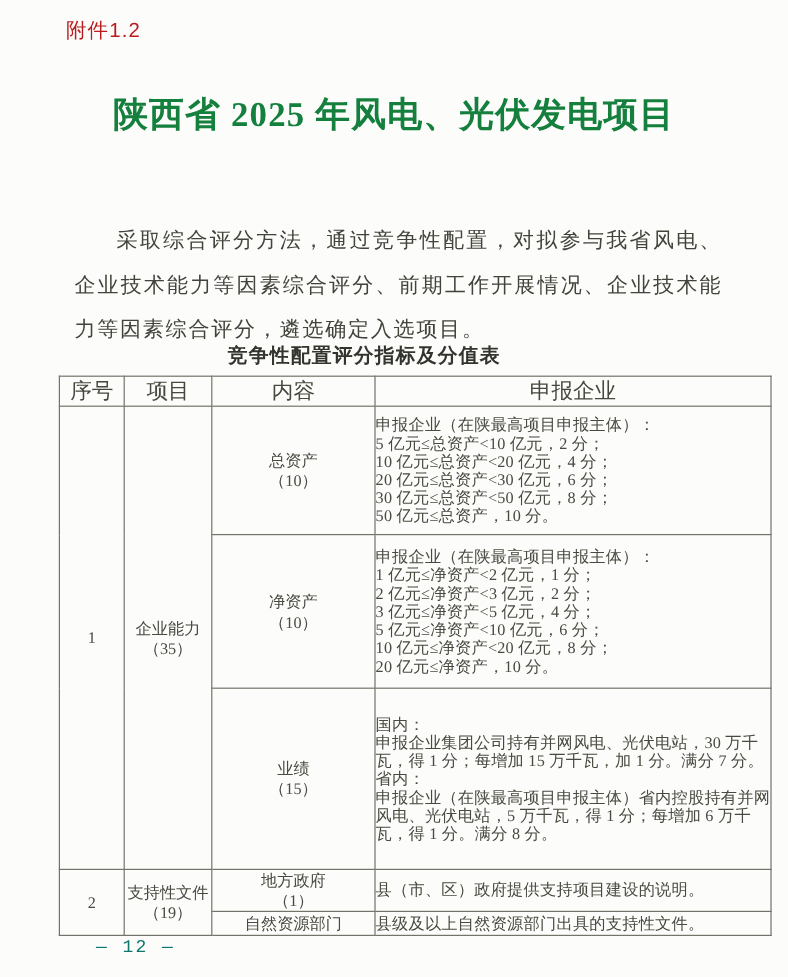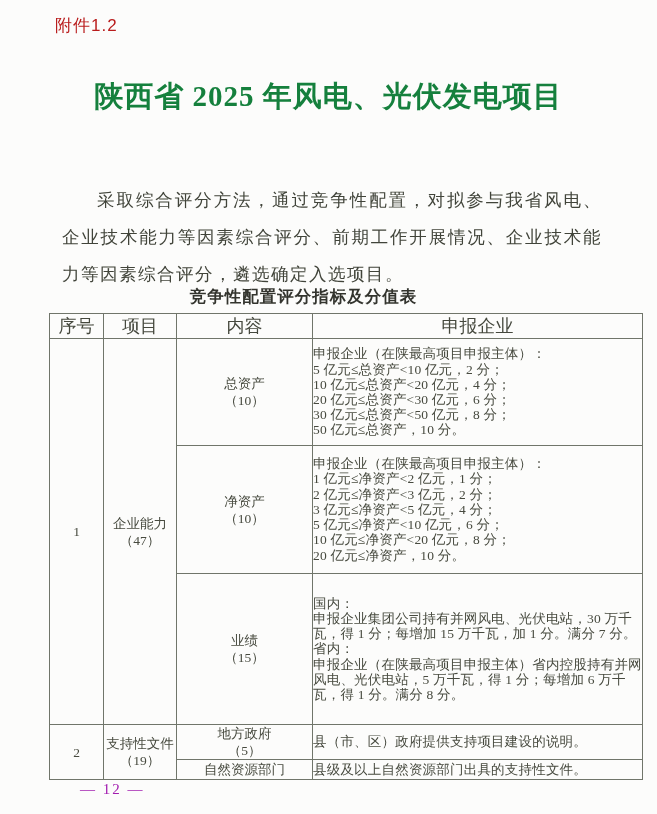--- a/index.html
+++ b/index.html
@@ -58,21 +58,21 @@
     letter-spacing:0.2px;
     margin-top:48px;
   }
   tr.r1{height:107px;}
   tr.r2{height:128px;}
   tr.r3{height:151px;}
   tr.r4{height:32px;}
   tr.r5{height:20px;}
   .footer{
     position:absolute;left:80px;top:781px;
-    font-size:15px;color:#a21caf;letter-spacing:2px;
+    font-size:15px;color:#0f766e;letter-spacing:2px;font-family:Liberation Mono, monospace;
   }
 </style>
 </head>
 <body>
 
 <div class="attachment">附件1.2</div>
 
 <div class="title">
   <div>陕西省 2025 年风电、光伏发电项目</div>
 </div>
@@ -91,21 +91,21 @@
   <tbody>
     <tr>
       <th>序号</th>
       <th>项目</th>
       <th>内容</th>
       <th>申报企业</th>
     </tr>
     <tr class="r1">
       <td class="center" rowspan="3">1</td>
       <td class="center" rowspan="3">企业能力
-（47）</td>
+（35）</td>
       <td class="center">总资产
 （10）</td>
       <td class="crit">申报企业（在陕最高项目申报主体）：
 5 亿元≤总资产&lt;10 亿元，2 分；
 10 亿元≤总资产&lt;20 亿元，4 分；
 20 亿元≤总资产&lt;30 亿元，6 分；
 30 亿元≤总资产&lt;50 亿元，8 分；
 50 亿元≤总资产，10 分。</td>
     </tr>
     <tr class="r2">
@@ -124,21 +124,21 @@
 （15）</td>
       <td class="crit">国内：
 申报企业集团公司持有并网风电、光伏电站，30 万千瓦，得 1 分；每增加 15 万千瓦，加 1 分。满分 7 分。
 省内：
 申报企业（在陕最高项目申报主体）省内控股持有并网风电、光伏电站，5 万千瓦，得 1 分；每增加 6 万千瓦，得 1 分。满分 8 分。</td>
     </tr>
     <tr class="r4">
       <td class="center" rowspan="2">2</td>
       <td class="center" rowspan="2">支持性文件（19）</td>
       <td class="center">地方政府
-（5）</td>
+（1）</td>
       <td class="crit">县（市、区）政府提供支持项目建设的说明。</td>
     </tr>
     <tr class="r5">
       <td class="center">自然资源部门</td>
       <td class="crit">县级及以上自然资源部门出具的支持性文件。</td>
     </tr>
   </tbody>
 </table>
 
 <div class="footer">— 12 —</div>

